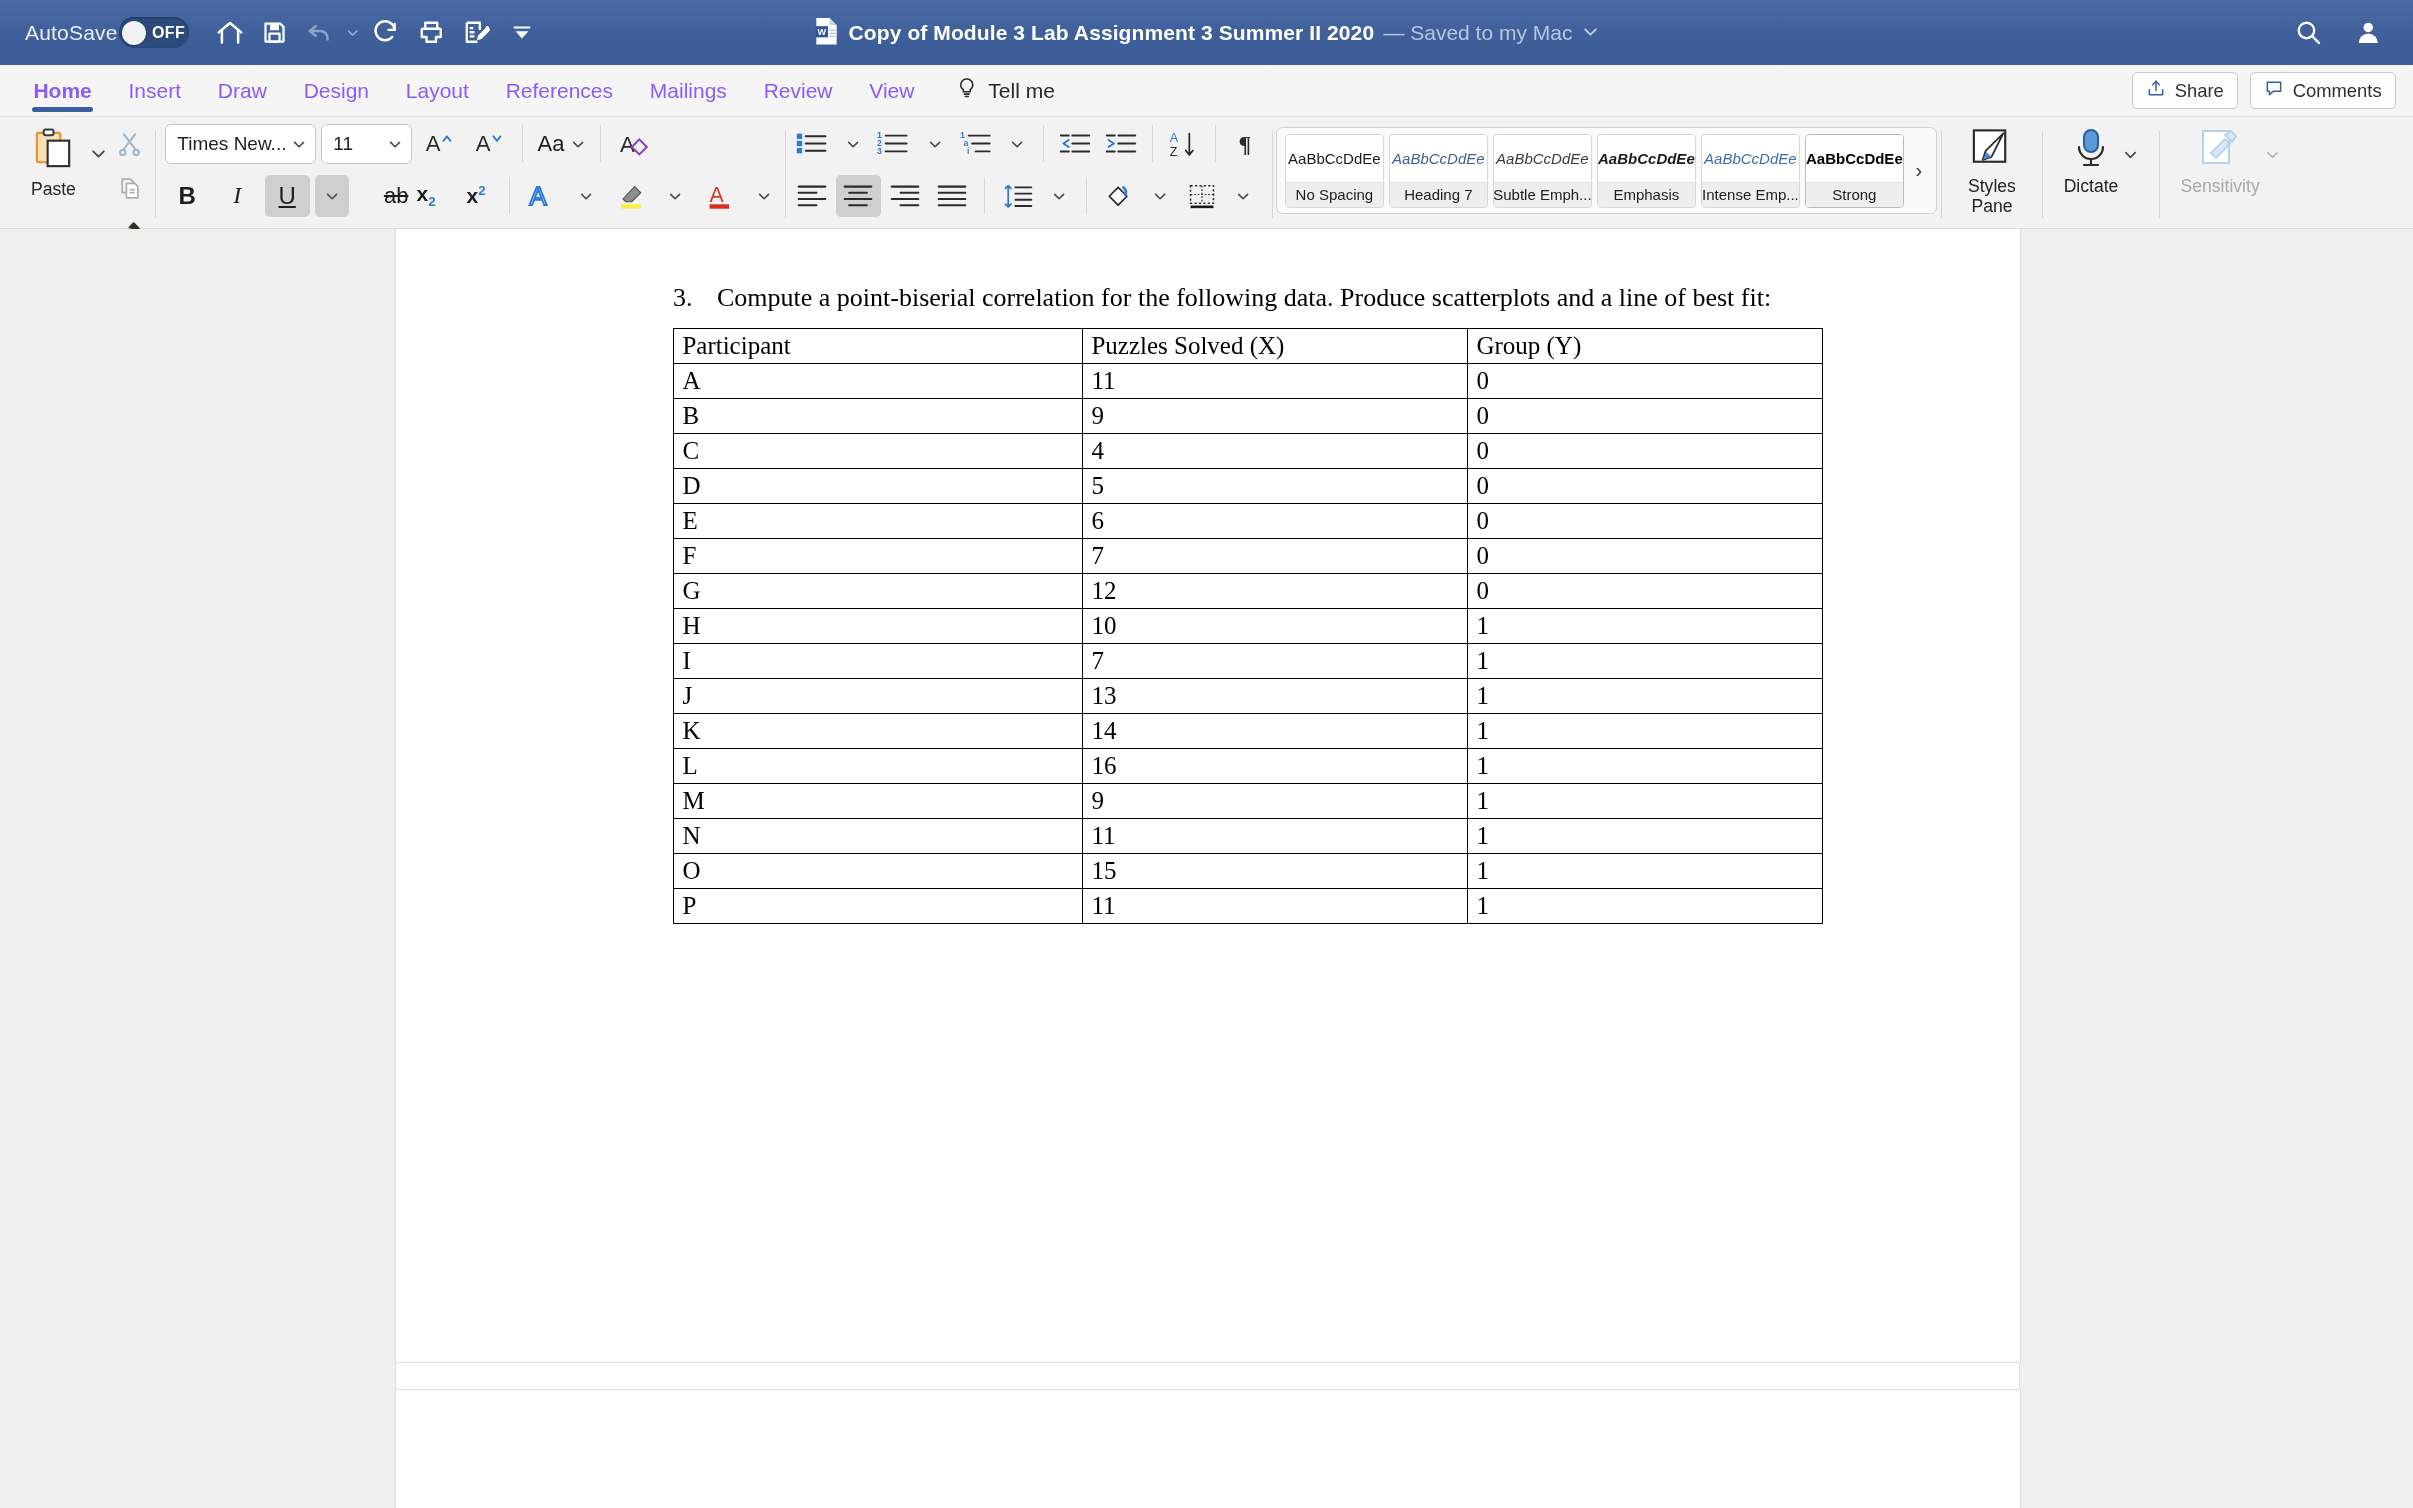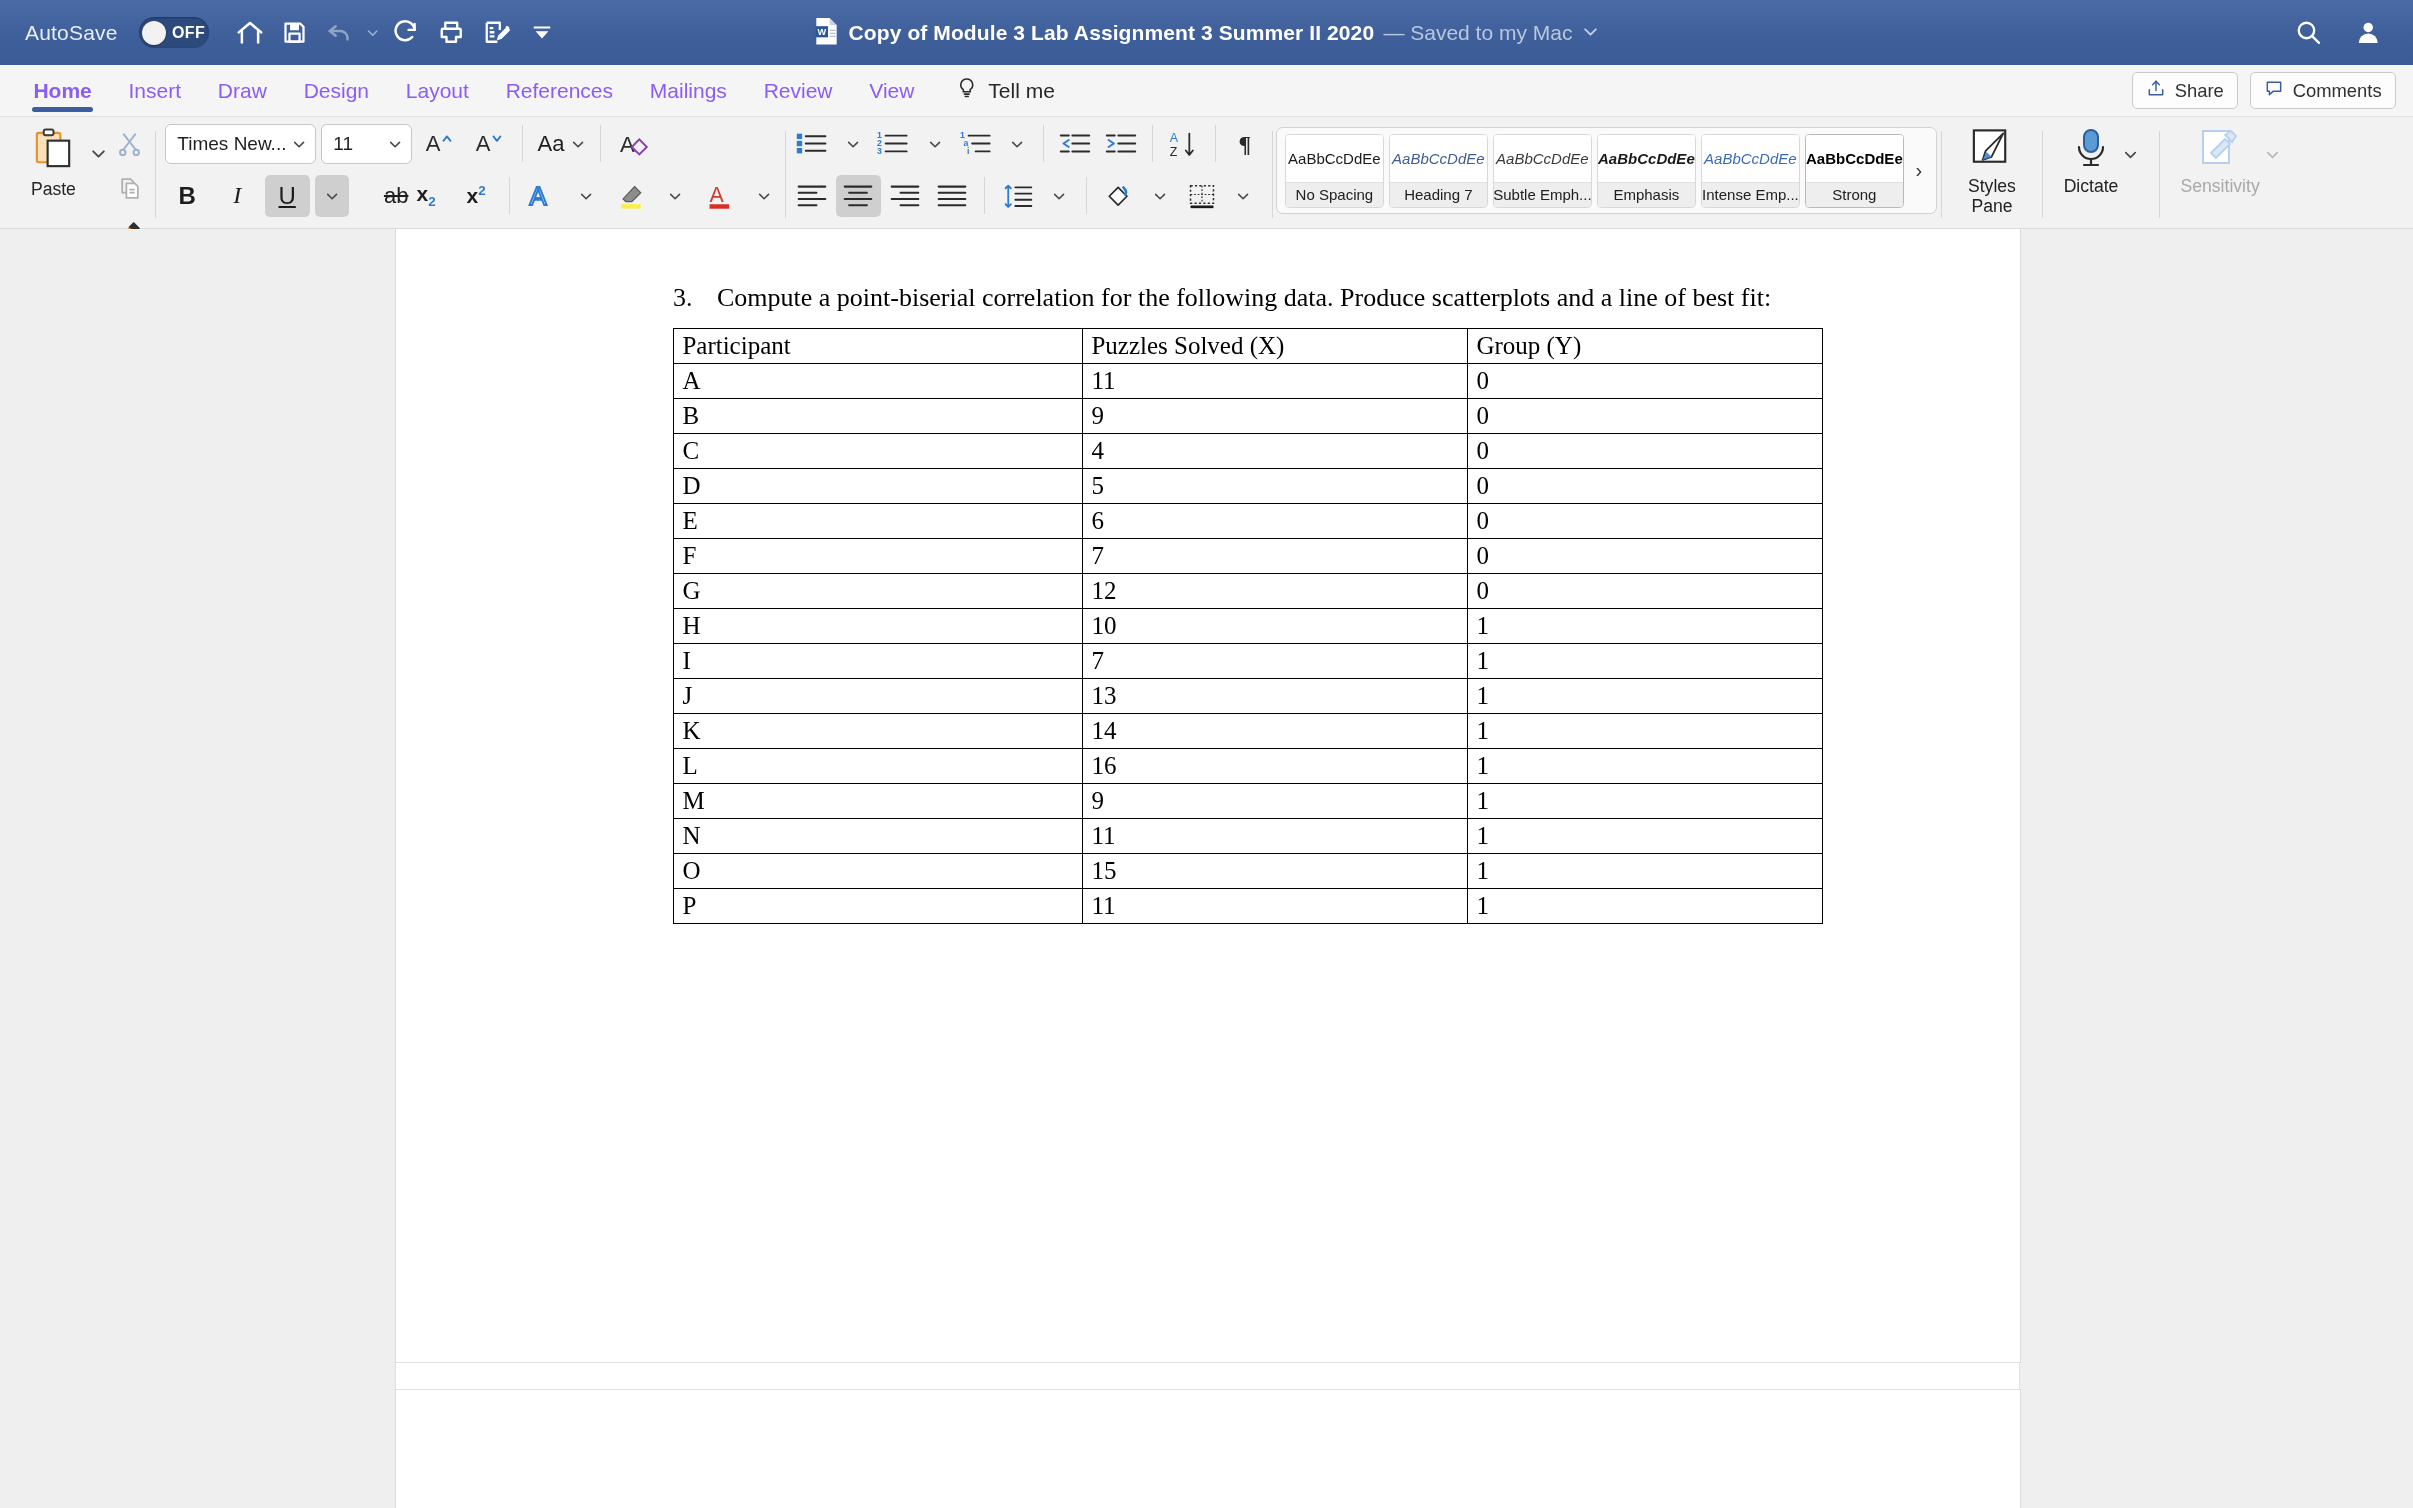--- a/index.html
+++ b/index.html
@@ -12,21 +12,21 @@
 
   
   .titlebar{
     position:relative;
     height:65px;
     background:linear-gradient(180deg,#4a6ba5 0%,#3f609b 50%,#3a5b96 100%);
     display:flex; align-items:center;
     color:#fff;
   }
   .tb-left{ display:flex; align-items:center; gap:0; padding-left:25px; }
-  .autosave-label{ font-size:21px; color:#e8edf6; margin-right:21px; letter-spacing:0.2px;}
+  .autosave-label{ font-size:21px; color:#e8edf6; margin-right:1px; letter-spacing:0.2px;}
   .autosave-toggle{
     width:70px; height:31px; border-radius:16px;
     background:#2d4a7d; display:flex; align-items:center; position:relative;
     box-shadow: inset 0 0.8px 1.7px rgba(0,0,0,.35);
   }
   .autosave-knob{
     width:24px;height:24px;border-radius:50%;background:#f2f2f2;margin-left:3.4px;
     box-shadow:0 0.8px 1.7px rgba(0,0,0,.4);
   }
   .autosave-off{ font-size:16px; font-weight:bold; color:#ffffff; margin-left:5.9px; letter-spacing:0.4px;}

